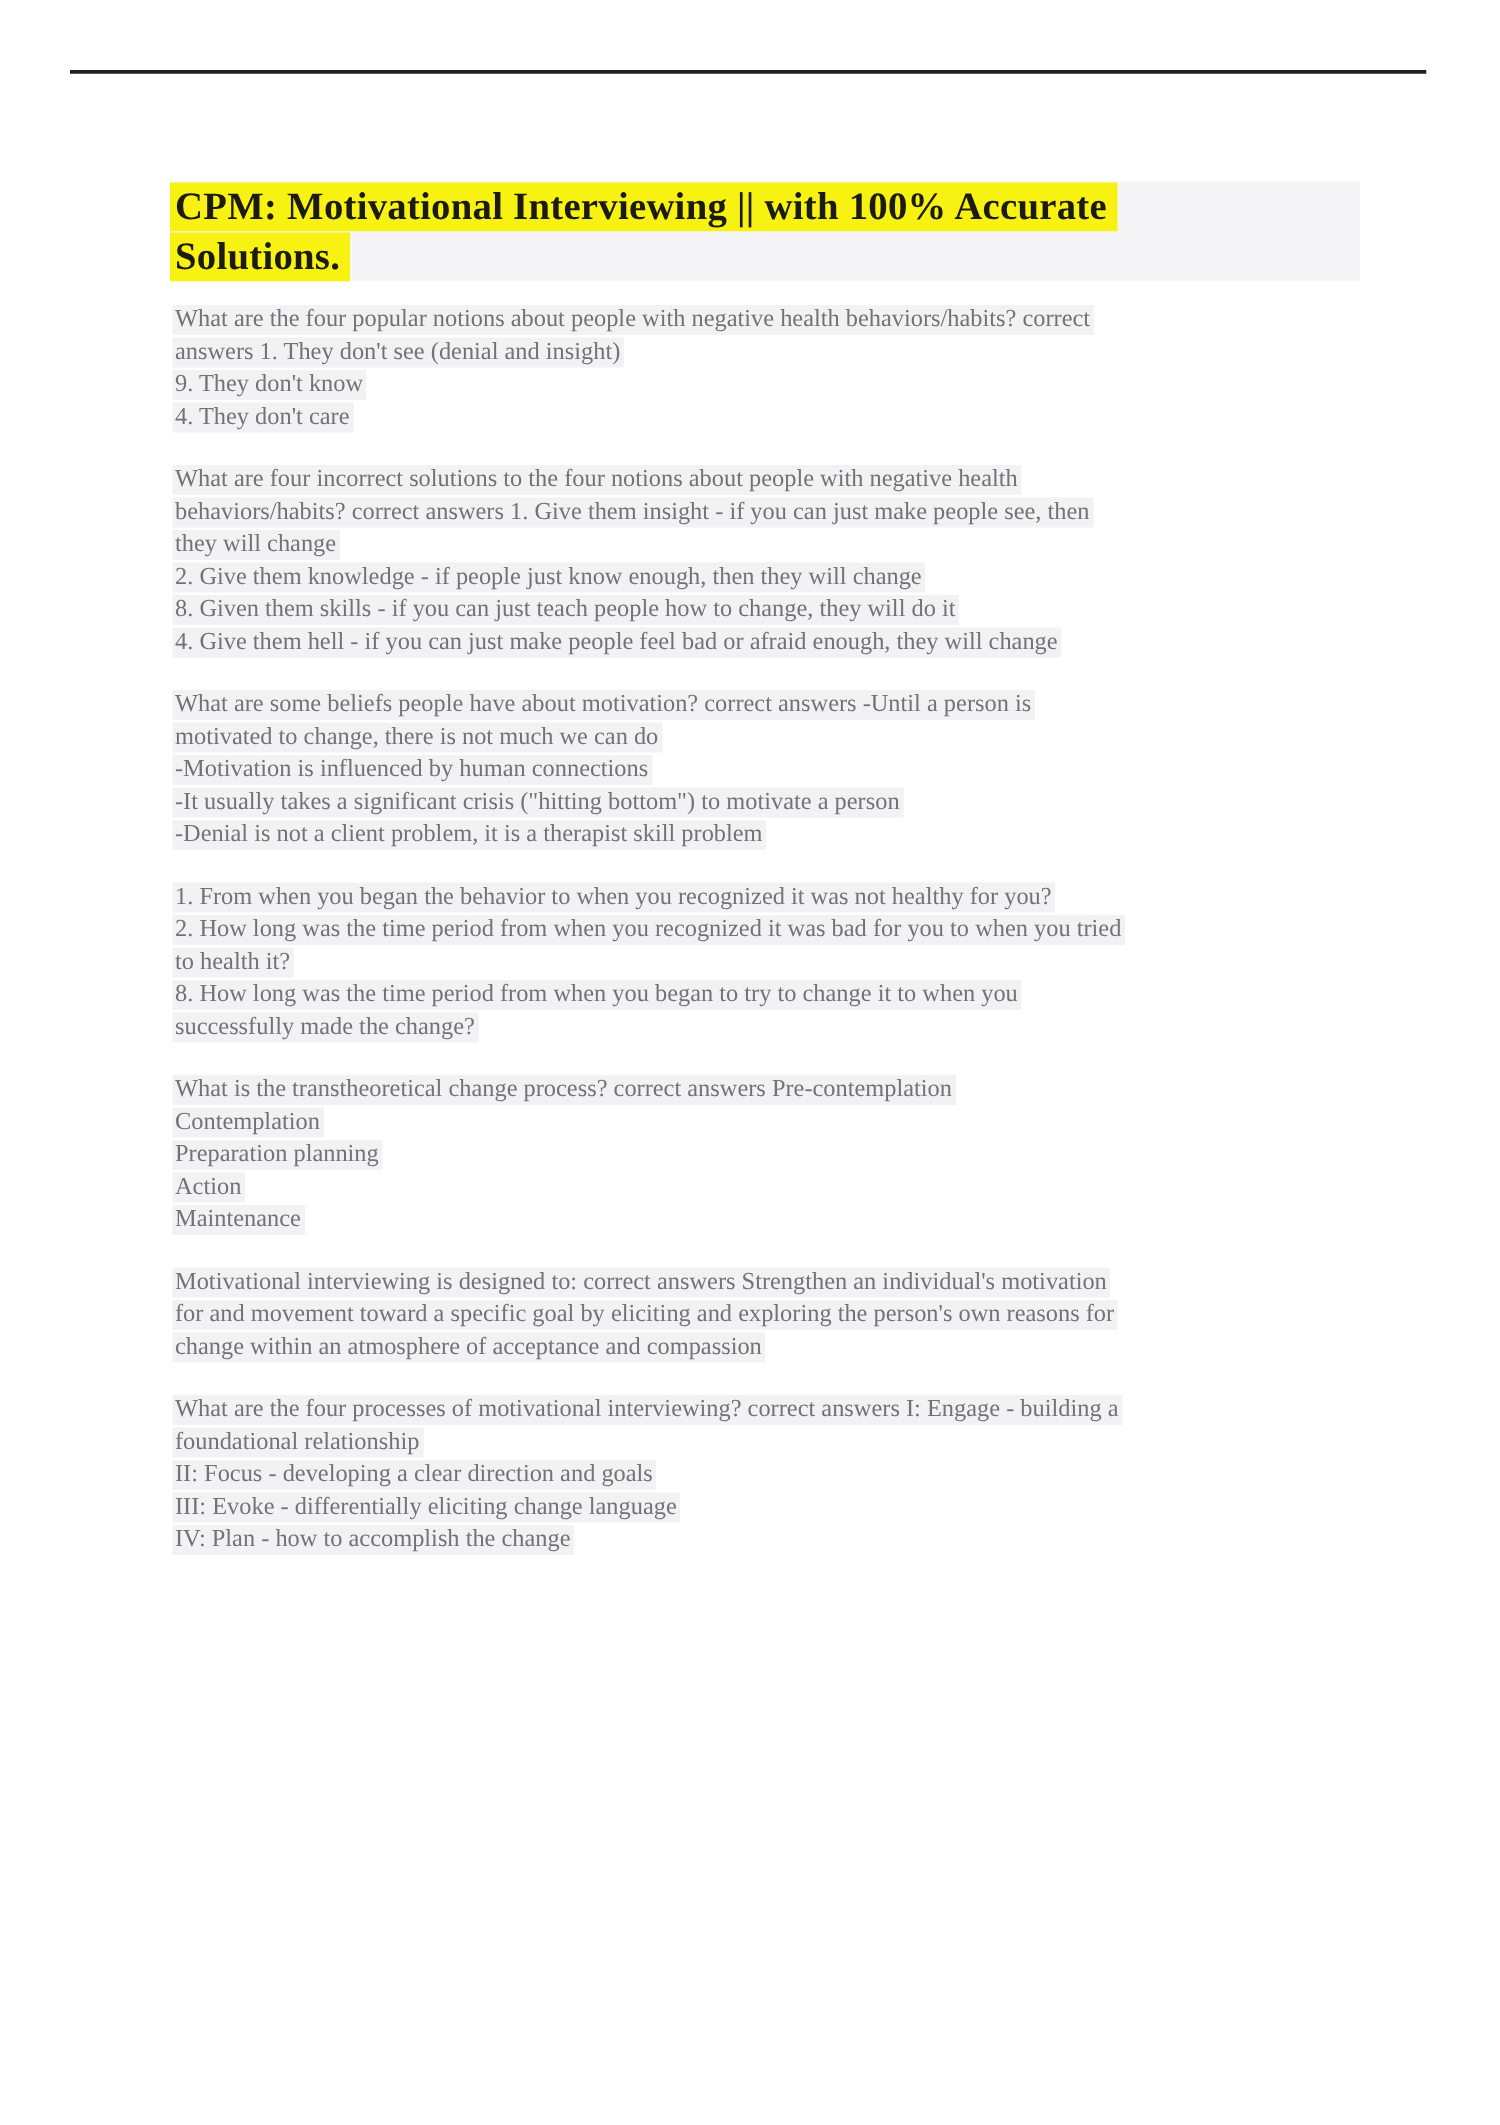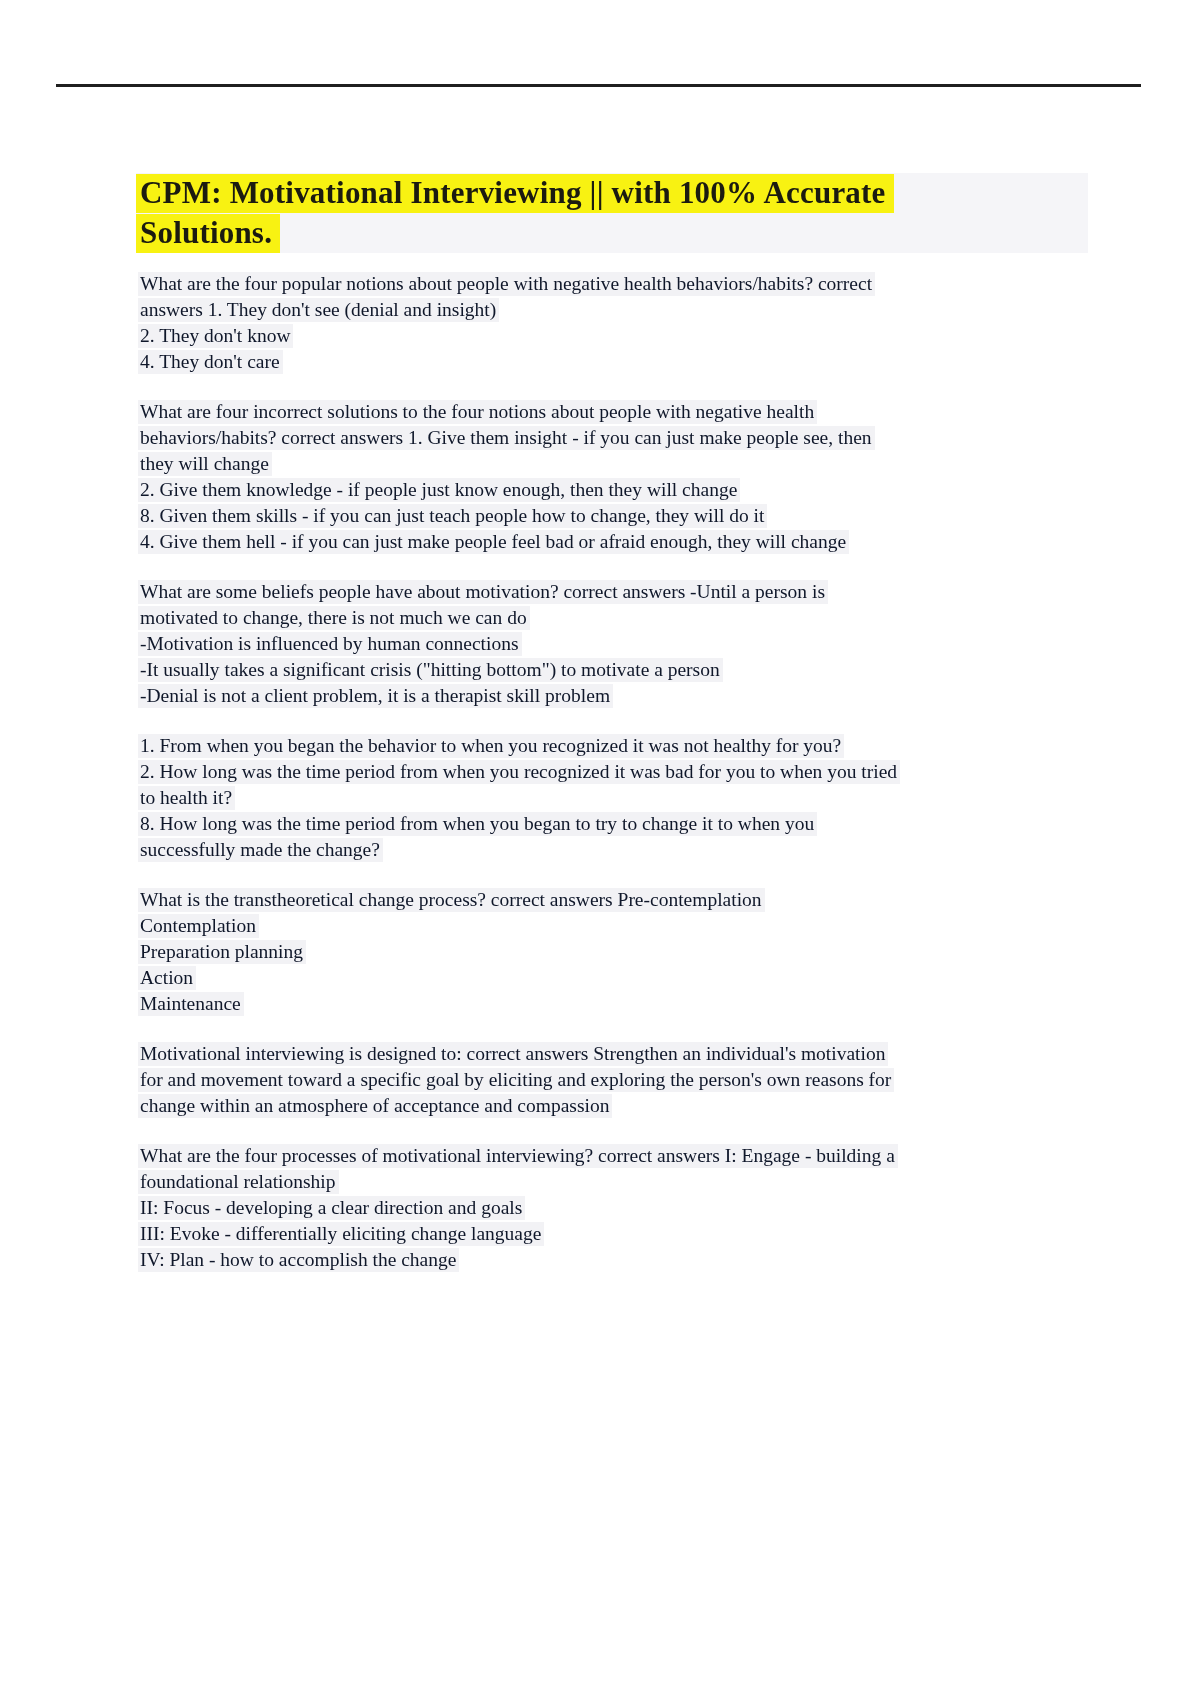--- a/index.html
+++ b/index.html
@@ -7,21 +7,20 @@
     padding: 0;
     background: #ffffff;
   }
   .page {
     position: relative;
     width: 1200px;
     height: 1292px;
     background: #ffffff;
     overflow: hidden;
     font-family: "Liberation Serif", "DejaVu Serif", serif;
-    margin-top: 28px;
   }
   .rule {
     position: absolute;
     left: 56px;
     width: 1085px;
     height: 3px;
     background: #1f1f1f;
   }
   .rule-top { top: 56px; }
   .rule-bottom { top: 1694px; }
@@ -49,21 +48,21 @@
   .hl {
     background: #f8f212;
     padding: 1px 8px 3px 4px;
     box-decoration-break: clone;
   }
 
   .doc-body {
     margin-top: 18px;
     font-size: 19.5px;
     line-height: 26px;
-    color: #0f172a;
+    color: #737373;
   }
   .para {
     margin: 0 0 24px 0;
   }
   .line {
     white-space: nowrap;
     height: 26px;
   }
   .linebg {
     background: #f2f2f5;
@@ -79,21 +78,21 @@
 
   <div class="content">
     <h1 class="doc-title">
         <span class="title-line"><span class="hl">CPM: Motivational Interviewing || with 100% Accurate</span></span>
         <span class="title-line"><span class="hl">Solutions.</span></span>
       </h1>
     <div class="doc-body">
         <div class="para">
           <div class="line"><span class="linebg">What are the four popular notions about people with negative health behaviors/habits? correct</span></div>
           <div class="line"><span class="linebg">answers 1. They don't see (denial and insight)</span></div>
-          <div class="line"><span class="linebg">2. They don't know</span></div>
+          <div class="line"><span class="linebg">9. They don't know</span></div>
           <div class="line"><span class="linebg">4. They don't care</span></div>
         </div>
         <div class="para">
           <div class="line"><span class="linebg">What are four incorrect solutions to the four notions about people with negative health</span></div>
           <div class="line"><span class="linebg">behaviors/habits? correct answers 1. Give them insight - if you can just make people see, then</span></div>
           <div class="line"><span class="linebg">they will change</span></div>
           <div class="line"><span class="linebg">2. Give them knowledge - if people just know enough, then they will change</span></div>
           <div class="line"><span class="linebg">8. Given them skills - if you can just teach people how to change, they will do it</span></div>
           <div class="line"><span class="linebg">4. Give them hell - if you can just make people feel bad or afraid enough, they will change</span></div>
         </div>

